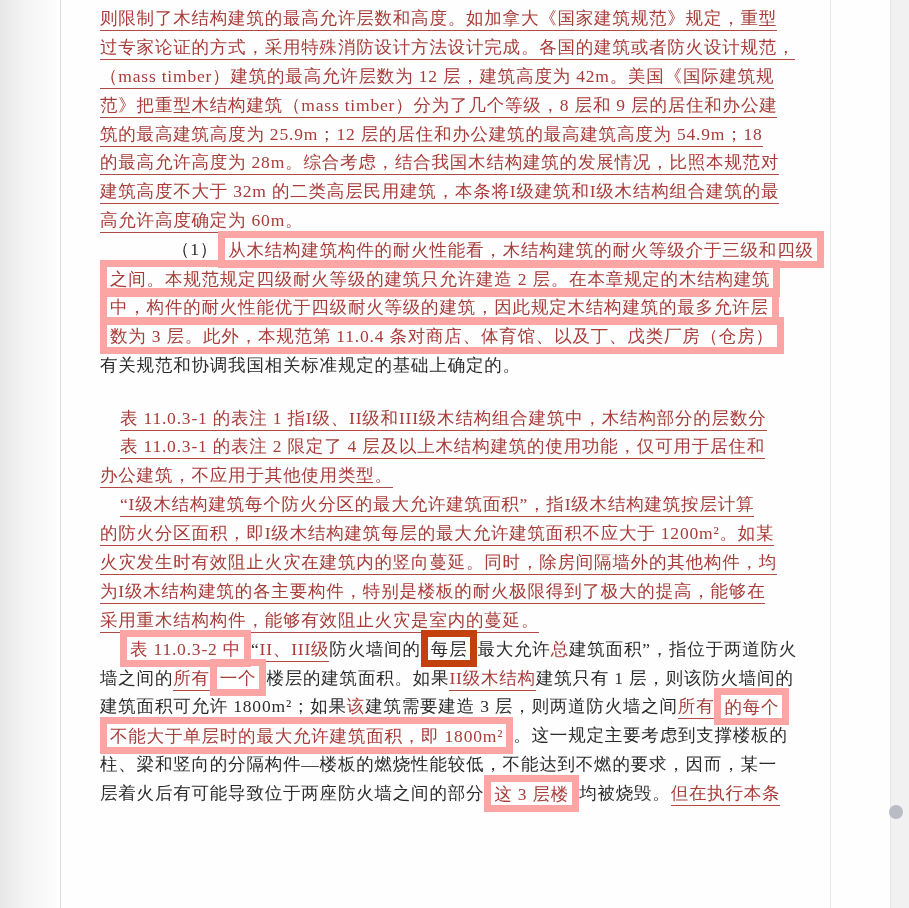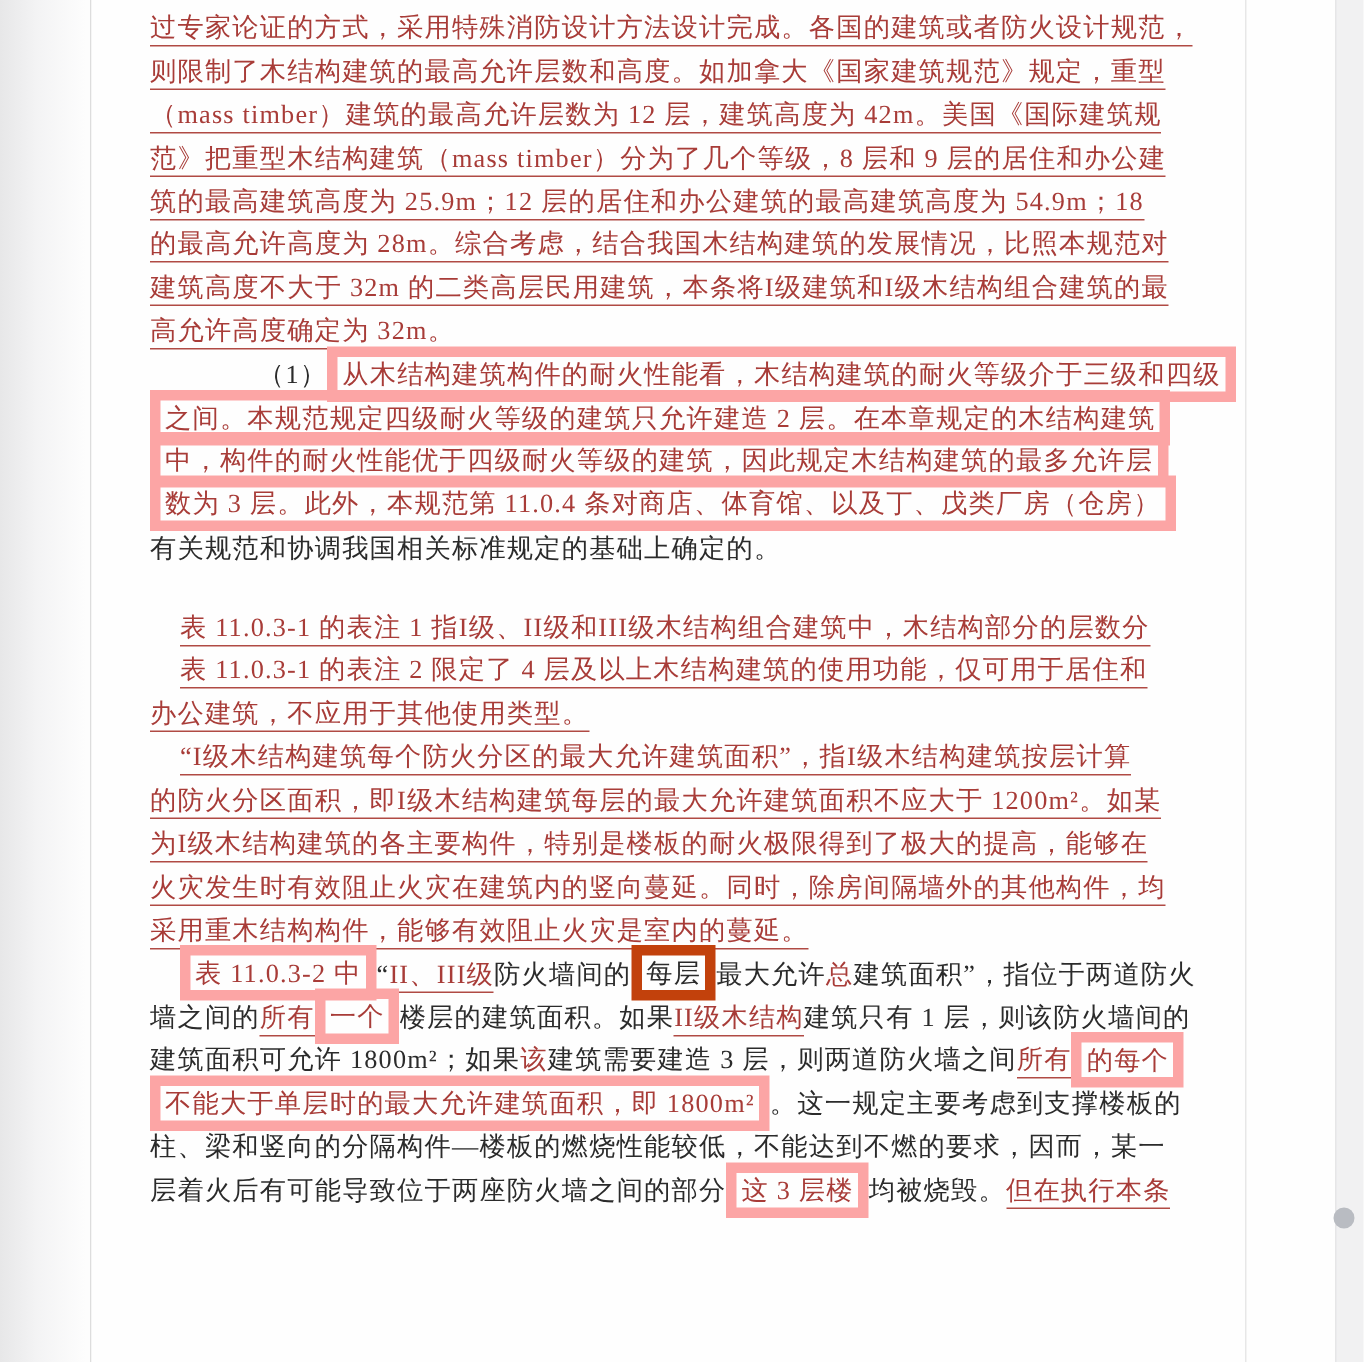--- a/index.html
+++ b/index.html
@@ -50,40 +50,40 @@
 </head>
 <body>
 
 <div class="screen">
   <div class="gutter-left"></div>
   <div class="doc-page"></div>
   <div class="fold-line"></div>
   <div class="gutter-right"></div>
   <div class="scroll-dot"></div>
   <div class="text-area">
+      <div class="tline"><span class="seg-ru">则限制了木结构建筑的最高允许层数和高度。如加拿大《国家建筑规范》规定，重型</span></div>
       <div class="tline"><span class="seg-ru">过专家论证的方式，采用特殊消防设计方法设计完成。各国的建筑或者防火设计规范，</span></div>
-      <div class="tline"><span class="seg-ru">则限制了木结构建筑的最高允许层数和高度。如加拿大《国家建筑规范》规定，重型</span></div>
       <div class="tline"><span class="seg-ru">（mass timber）建筑的最高允许层数为 12 层，建筑高度为 42m。美国《国际建筑规</span></div>
       <div class="tline"><span class="seg-ru">范》把重型木结构建筑（mass timber）分为了几个等级，8 层和 9 层的居住和办公建</span></div>
       <div class="tline"><span class="seg-ru">筑的最高建筑高度为 25.9m；12 层的居住和办公建筑的最高建筑高度为 54.9m；18</span></div>
       <div class="tline"><span class="seg-ru">的最高允许高度为 28m。综合考虑，结合我国木结构建筑的发展情况，比照本规范对</span></div>
       <div class="tline"><span class="seg-ru">建筑高度不大于 32m 的二类高层民用建筑，本条将I级建筑和I级木结构组合建筑的最</span></div>
-      <div class="tline"><span class="seg-ru">高允许高度确定为 32m。</span></div>
+      <div class="tline"><span class="seg-ru">高允许高度确定为 60m。</span></div>
       <div class="tline" style="padding-left: 72px;"><span class="seg-k">（1）</span><span class="seg-rb">从木结构建筑构件的耐火性能看，木结构建筑的耐火等级介于三级和四级</span></div>
       <div class="tline"><span class="seg-rb">之间。本规范规定四级耐火等级的建筑只允许建造 2 层。在本章规定的木结构建筑</span></div>
       <div class="tline"><span class="seg-rb">中，构件的耐火性能优于四级耐火等级的建筑，因此规定木结构建筑的最多允许层</span></div>
       <div class="tline"><span class="seg-rb">数为 3 层。此外，本规范第 11.0.4 条对商店、体育馆、以及丁、戊类厂房（仓房）</span></div>
       <div class="tline"><span class="seg-k">有关规范和协调我国相关标准规定的基础上确定的。</span></div>
       <div class="tline" style="padding-left: 20px; margin-top: 24px;"><span class="seg-ru">表 11.0.3-1 的表注 1 指I级、II级和III级木结构组合建筑中，木结构部分的层数分</span></div>
       <div class="tline" style="padding-left: 20px;"><span class="seg-ru">表 11.0.3-1 的表注 2 限定了 4 层及以上木结构建筑的使用功能，仅可用于居住和</span></div>
       <div class="tline"><span class="seg-ru">办公建筑，不应用于其他使用类型。</span></div>
       <div class="tline" style="padding-left: 20px;"><span class="seg-ru">“I级木结构建筑每个防火分区的最大允许建筑面积”，指I级木结构建筑按层计算</span></div>
       <div class="tline"><span class="seg-ru">的防火分区面积，即I级木结构建筑每层的最大允许建筑面积不应大于 1200m²。如某</span></div>
+      <div class="tline"><span class="seg-ru">火灾发生时有效阻止火灾在建筑内的竖向蔓延。同时，除房间隔墙外的其他构件，均</span></div>
       <div class="tline"><span class="seg-ru">为I级木结构建筑的各主要构件，特别是楼板的耐火极限得到了极大的提高，能够在</span></div>
-      <div class="tline"><span class="seg-ru">火灾发生时有效阻止火灾在建筑内的竖向蔓延。同时，除房间隔墙外的其他构件，均</span></div>
       <div class="tline"><span class="seg-ru">采用重木结构构件，能够有效阻止火灾是室内的蔓延。</span></div>
       <div class="tline" style="padding-left: 20px;"><span class="seg-rb">表 11.0.3-2 中</span><span class="seg-k">“</span><span class="seg-ru">II、III级</span><span class="seg-k">防火墙间的</span><span class="seg-kb">每层</span><span class="seg-k">最大允许</span><span class="seg-r">总</span><span class="seg-k">建筑面积”，指位于两道防火</span></div>
       <div class="tline"><span class="seg-k">墙之间的</span><span class="seg-ru">所有</span><span class="seg-rb">一个</span><span class="seg-k">楼层的建筑面积。如果</span><span class="seg-ru">II级木结构</span><span class="seg-k">建筑只有 1 层，则该防火墙间的</span></div>
       <div class="tline"><span class="seg-k">建筑面积可允许 1800m²；如果</span><span class="seg-r">该</span><span class="seg-k">建筑需要建造 3 层，则两道防火墙之间</span><span class="seg-ru">所有</span><span class="seg-rb">的每个</span></div>
       <div class="tline"><span class="seg-rb">不能大于单层时的最大允许建筑面积，即 1800m²</span><span class="seg-k">。这一规定主要考虑到支撑楼板的</span></div>
       <div class="tline"><span class="seg-k">柱、梁和竖向的分隔构件—楼板的燃烧性能较低，不能达到不燃的要求，因而，某一</span></div>
       <div class="tline"><span class="seg-k">层着火后有可能导致位于两座防火墙之间的部分</span><span class="seg-rb">这 3 层楼</span><span class="seg-k">均被烧毁。</span><span class="seg-ru">但在执行本条</span></div>
     </div>
 </div>
 

